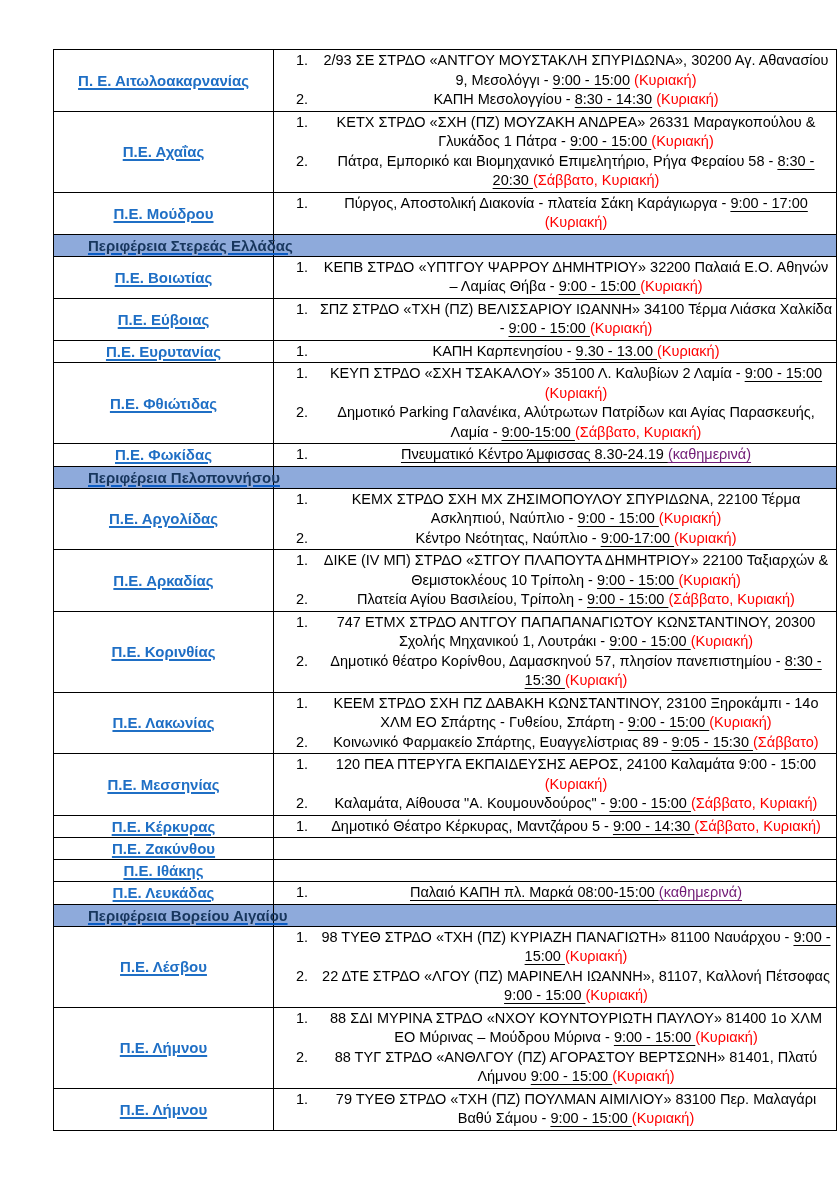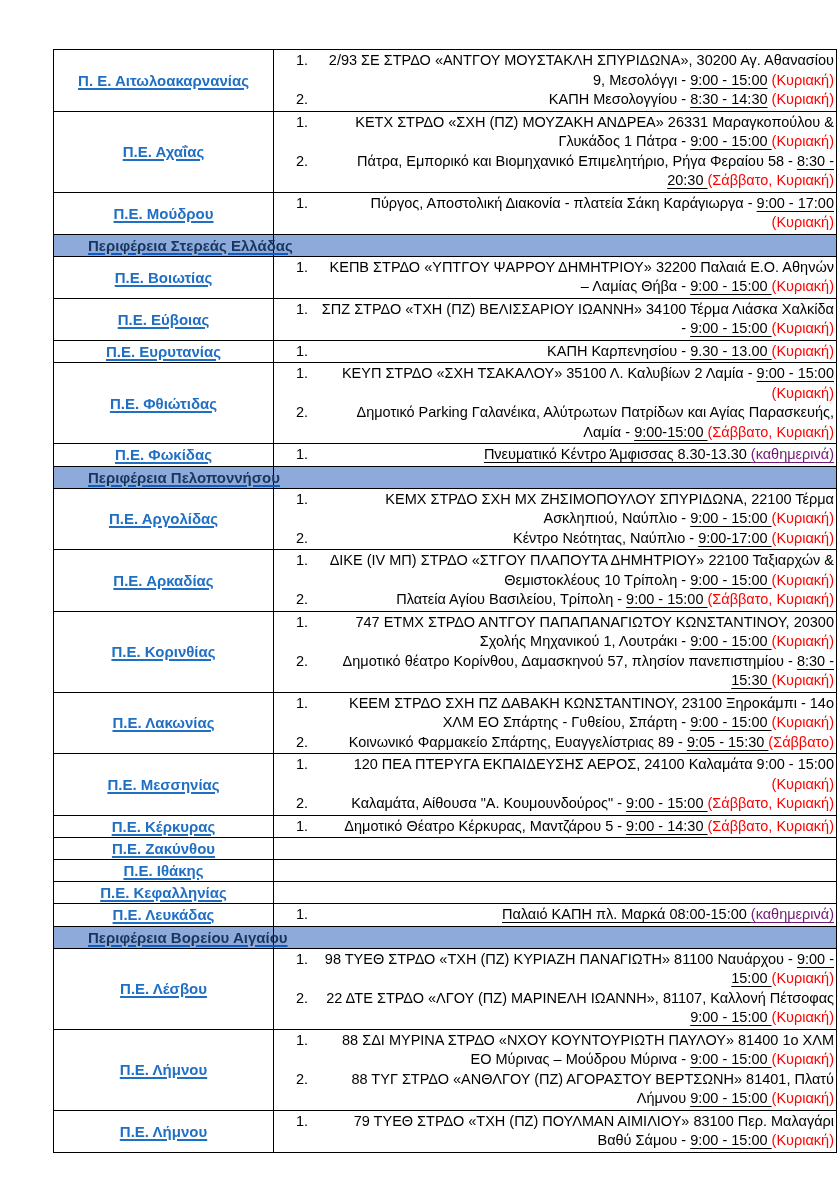--- a/index.html
+++ b/index.html
@@ -30,21 +30,21 @@
     text-decoration:underline;text-decoration-color:#0B5CC4;
     text-decoration-thickness:1.5px;text-underline-offset:2px;
     cursor:pointer;white-space:nowrap;margin-left:32px;
   }
   td.items{padding:1px 8px 2px 0;}
   td.items ol{
     margin:0;padding:0 0 0 36px;
   }
   td.items li{
     font-size:14.5px;line-height:19.5px;color:#000;
-    padding-left:6px;text-align:right;
+    padding-left:6px;text-align:center;
   }
   .b{color:#000;}
   .u{color:#000;text-decoration:underline;text-decoration-thickness:1.4px;text-underline-offset:2.5px;}
   .r{color:#FF0000;}
   .ru{color:#701a75;text-decoration:underline;text-decoration-thickness:1.4px;text-underline-offset:2.5px;}
   tr{height:21px;}
 </style>
 </head>
 <body>
 
@@ -111,21 +111,21 @@
             <ol>
               <li><span class="b">ΚΕΥΠ ΣΤΡΔΟ «ΣΧΗ ΤΣΑΚΑΛΟΥ» 35100 Λ. Καλυβίων 2 Λαμία - </span><span class="u">9:00 - 15:00</span><span class="b"> </span><span class="r">(Κυριακή)</span></li>
               <li><span class="b">Δημοτικό Parking Γαλανέικα, Αλύτρωτων Πατρίδων και Αγίας Παρασκευής, Λαμία - </span><span class="u">9:00-15:00 </span><span class="r">(Σάββατο, Κυριακή)</span></li>
             </ol>
           </td>
         </tr>
         <tr>
           <td class="region"><span class="region-link">Π.Ε. Φωκίδας</span></td>
           <td class="items">
             <ol>
-              <li><span class="u">Πνευματικό Κέντρο Άμφισσας 8.30-13.30 </span><span class="ru">(καθημερινά)</span></li>
+              <li><span class="u">Πνευματικό Κέντρο Άμφισσας 8.30-24.19 </span><span class="ru">(καθημερινά)</span></li>
             </ol>
           </td>
         </tr>
         <tr class="section">
           <td class="region"><span class="section-link">Περιφέρεια Πελοποννήσου</span></td>
           <td class="items"></td>
         </tr>
         <tr>
           <td class="region"><span class="region-link">Π.Ε. Αργολίδας</span></td>
           <td class="items">
@@ -178,24 +178,20 @@
               <li><span class="b">Δημοτικό Θέατρο Κέρκυρας, Μαντζάρου 5 - </span><span class="u">9:00 - 14:30 </span><span class="r">(Σάββατο, Κυριακή)</span></li>
             </ol>
           </td>
         </tr>
         <tr>
           <td class="region"><span class="region-link">Π.Ε. Ζακύνθου</span></td>
           <td class="items"></td>
         </tr>
         <tr>
           <td class="region"><span class="region-link">Π.Ε. Ιθάκης</span></td>
-          <td class="items"></td>
-        </tr>
-        <tr>
-          <td class="region"><span class="region-link">Π.Ε. Κεφαλληνίας</span></td>
           <td class="items"></td>
         </tr>
         <tr>
           <td class="region"><span class="region-link">Π.Ε. Λευκάδας</span></td>
           <td class="items">
             <ol>
               <li><span class="u">Παλαιό ΚΑΠΗ πλ. Μαρκά 08:00-15:00 </span><span class="b"> </span><span class="ru">(καθημερινά)</span></li>
             </ol>
           </td>
         </tr>

